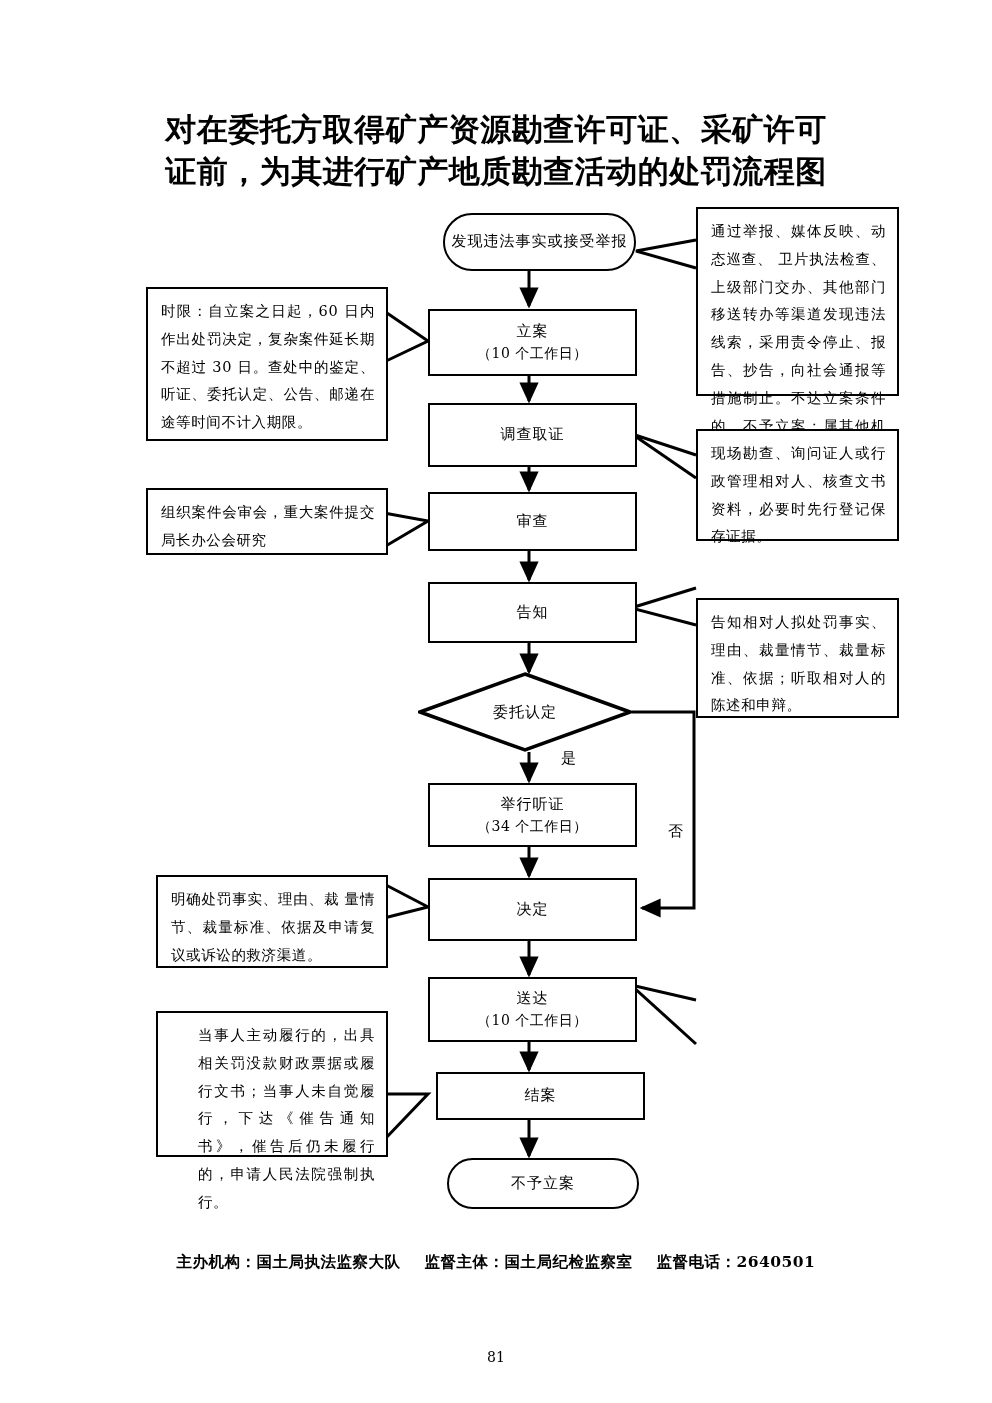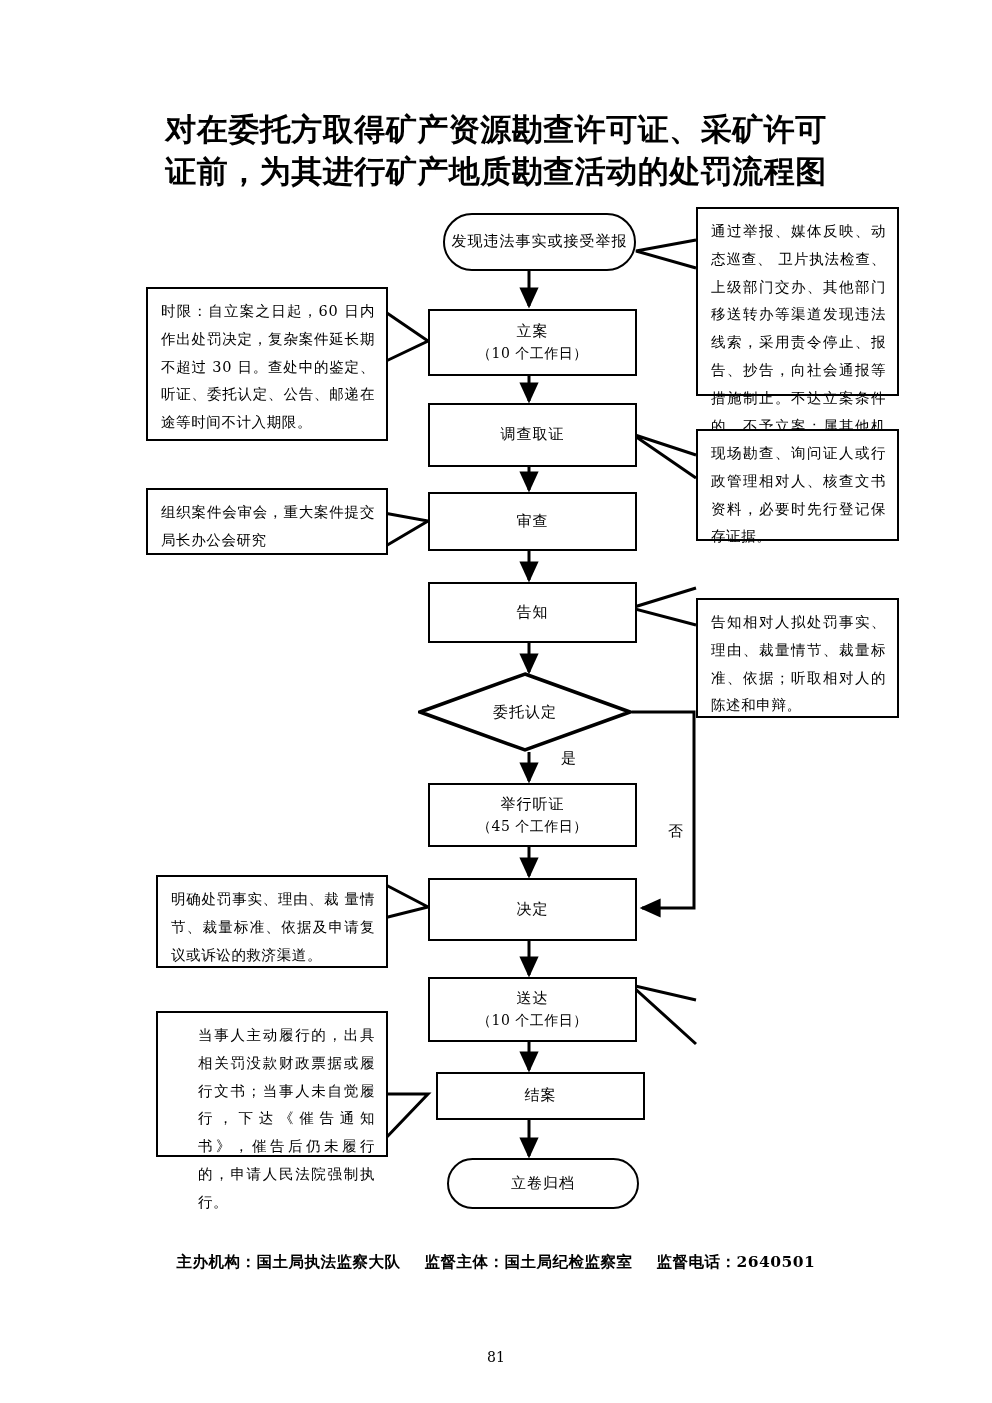--- a/index.html
+++ b/index.html
@@ -217,38 +217,38 @@
       <polygon points="107,2 212,40 107,78 2,40" fill="#ffffff" stroke="#000000" stroke-width="3.5"></polygon>
     </svg>
     <div class="diamond-label">委托认定</div>
   </div>
 
   <div class="branch-label" style="left:561px; top:749px;">是</div>
   <div class="branch-label" style="left:668px; top:822px;">否</div>
 
   <div class="node" style="left:428px; top:783px; width:209px; height:64px;">
     <div>举行听证</div>
-    <div class="sub">（45 个工作日）</div>
+    <div class="sub">（34 个工作日）</div>
   </div>
 
   <div class="node" style="left:428px; top:878px; width:209px; height:63px;">
     <div>决定</div>
   </div>
 
   <div class="node" style="left:428px; top:977px; width:209px; height:65px;">
     <div>送达</div>
     <div class="sub">（10 个工作日）</div>
   </div>
 
   <div class="node" style="left:428px; top:1072px; width:209px; height:48px;margin-left:8px;">
     <div>结案</div>
   </div>
 
   <div class="node terminator" style="left:447px; top:1158px; width:192px; height:51px;">
-    <div>立卷归档</div>
+    <div>不予立案</div>
   </div>
 
   <div class="note" style="left:696px; top:207px; width:203px; height:189px;">通过举报、媒体反映、动态巡查、 卫片执法检查、上级部门交办、其他部门移送转办等渠道发现违法线索，采用责令停止、报告、抄告，向社会通报等措施制止。不达立案条件的，不予立案；属其他机关处罚职责的，依法移送。</div>
 
   <div class="note" style="left:146px; top:287px; width:242px; height:154px;">时限：自立案之日起，60 日内作出处罚决定，复杂案件延长期不超过 30 日。查处中的鉴定、听证、委托认定、公告、邮递在途等时间不计入期限。</div>
 
   <div class="note" style="left:696px; top:429px; width:203px; height:112px;">现场勘查、询问证人或行政管理相对人、核查文书资料，必要时先行登记保存证据。</div>
 
   <div class="note" style="left:146px; top:488px; width:242px; height:67px;">组织案件会审会，重大案件提交局长办公会研究</div>
 

